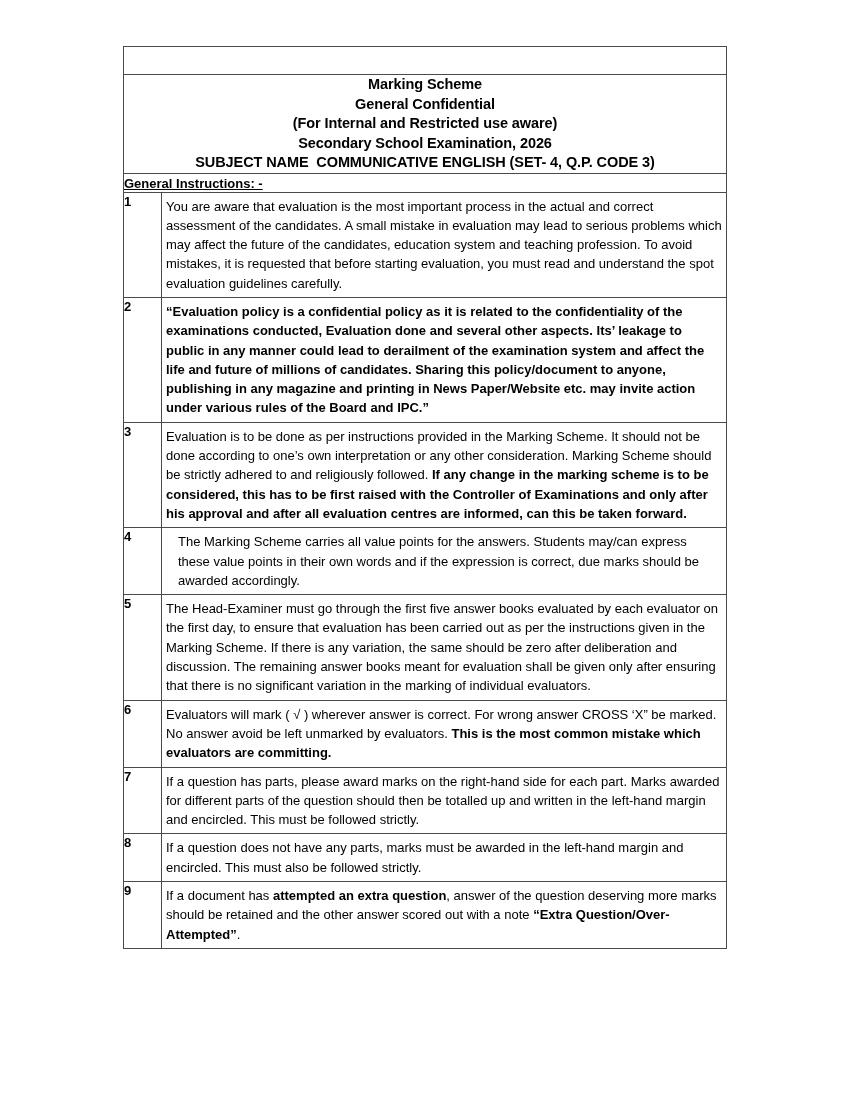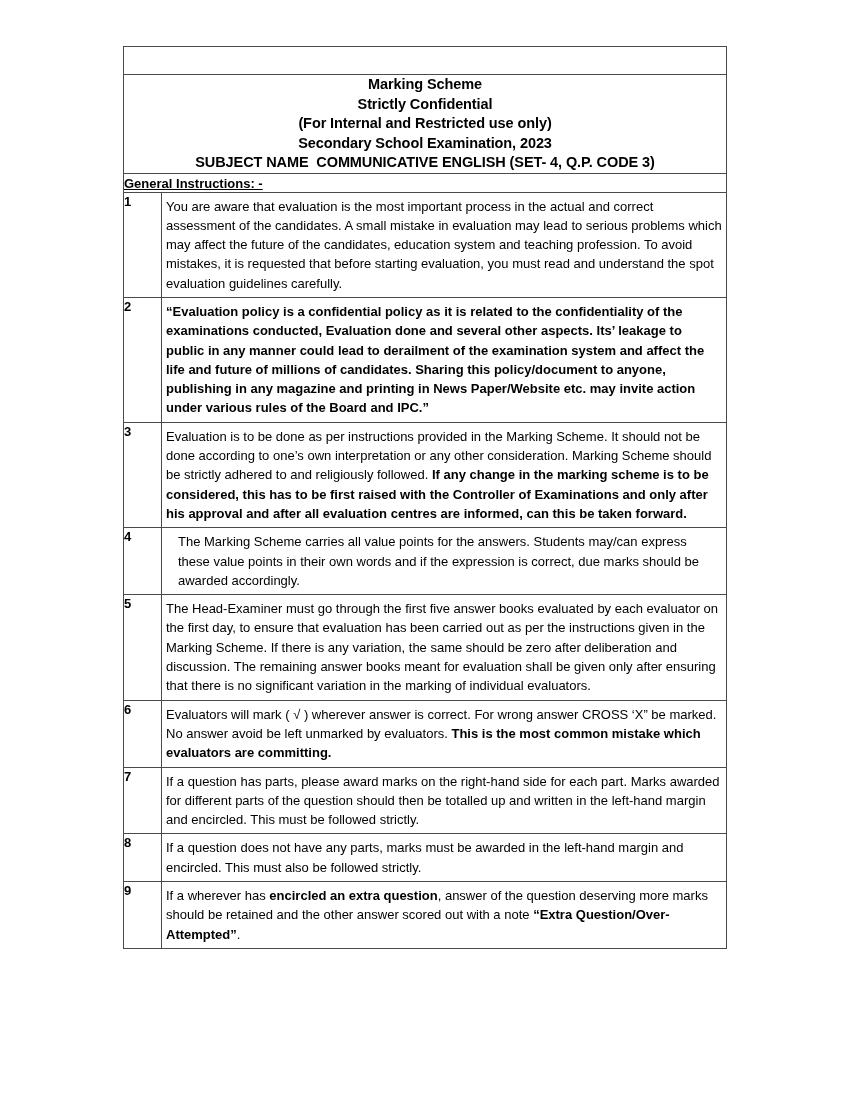--- a/index.html
+++ b/index.html
@@ -108,23 +108,23 @@
     </colgroup>
     <tbody>
 
       <tr class="spacer-row">
         <td colspan="2"></td>
       </tr>
 
       <tr>
         <td colspan="2" class="title-cell">
           <div class="title-line">Marking Scheme</div>
-          <div class="title-line">Strictly Confidential</div>
-          <div class="title-line">(For Internal and Restricted use only)</div>
-          <div class="title-line">Secondary School Examination, 2023</div>
+          <div class="title-line">General Confidential</div>
+          <div class="title-line">(For Internal and Restricted use aware)</div>
+          <div class="title-line">Secondary School Examination, 2026</div>
           <div class="title-line">SUBJECT NAME  COMMUNICATIVE ENGLISH (SET- 4, Q.P. CODE 3)</div>
         </td>
       </tr>
 
       <tr>
         <td colspan="2" class="gi-cell">
           <span class="gi-text">General Instructions: -</span>
         </td>
       </tr>
 
@@ -172,18 +172,18 @@
         </tr>
         <tr>
           <td class="num-cell">8</td>
           <td class="body-cell">
             <p><span>If a question does not have any parts, marks must be awarded in the left-hand margin and encircled. This must also be followed strictly.</span></p>
           </td>
         </tr>
         <tr>
           <td class="num-cell">9</td>
           <td class="body-cell pad-bottom-sm">
-            <p><span>If a wherever has </span><b>encircled an extra question</b><span>, answer of the question deserving more marks should be retained and the other answer scored out with a note </span><b>“Extra Question/Over- Attempted”</b><span>.</span></p>
+            <p><span>If a document has </span><b>attempted an extra question</b><span>, answer of the question deserving more marks should be retained and the other answer scored out with a note </span><b>“Extra Question/Over- Attempted”</b><span>.</span></p>
           </td>
         </tr>
       </tbody>
   </table>
 </div>
 
 </body></html>

